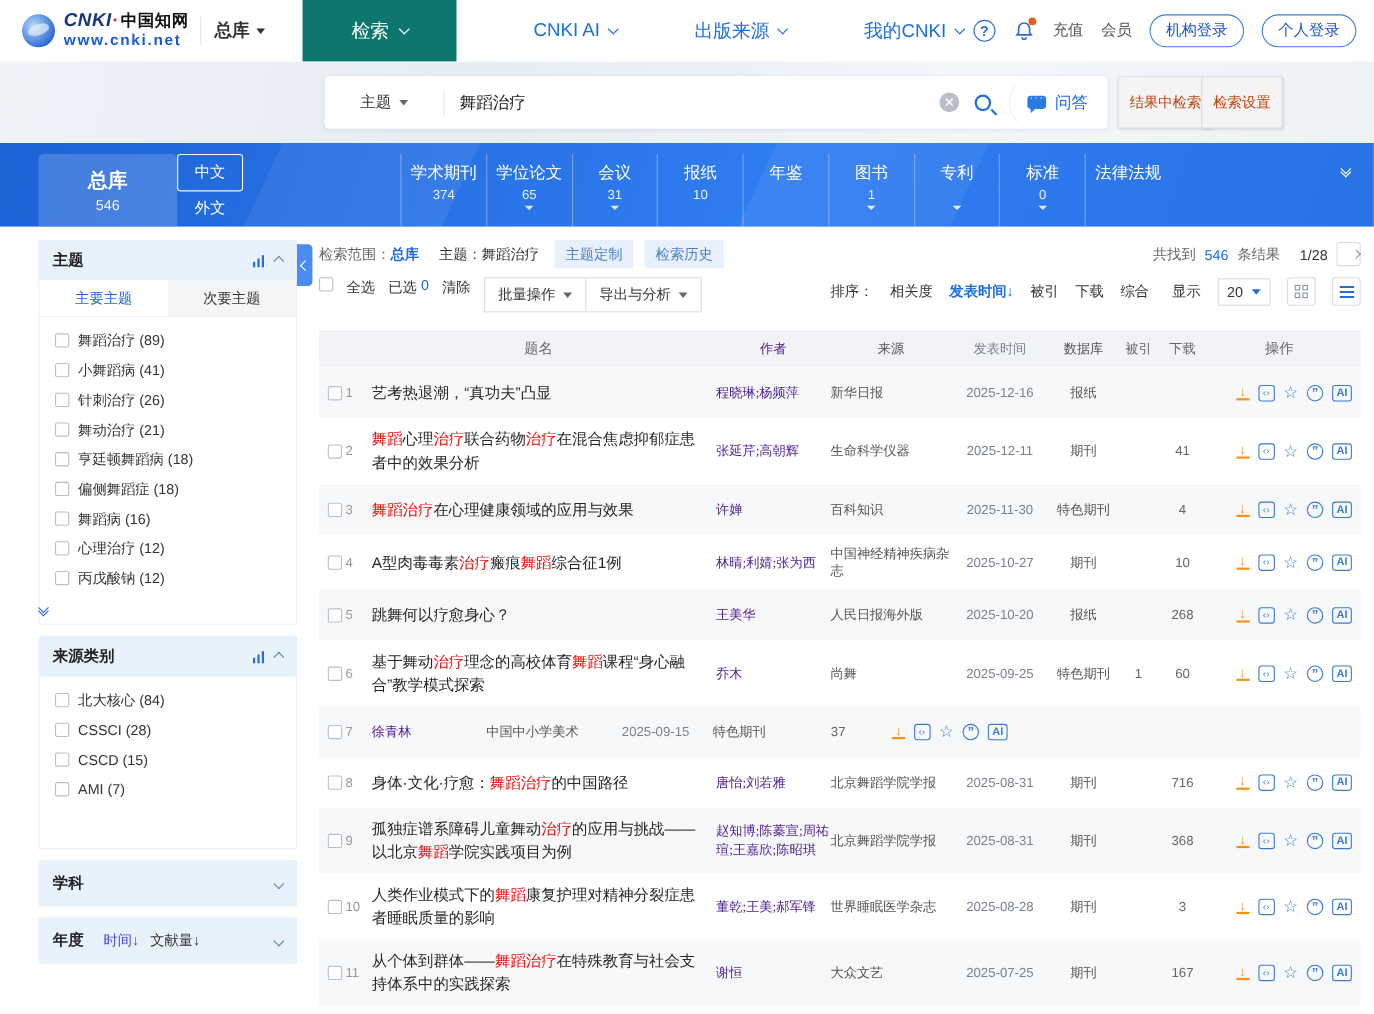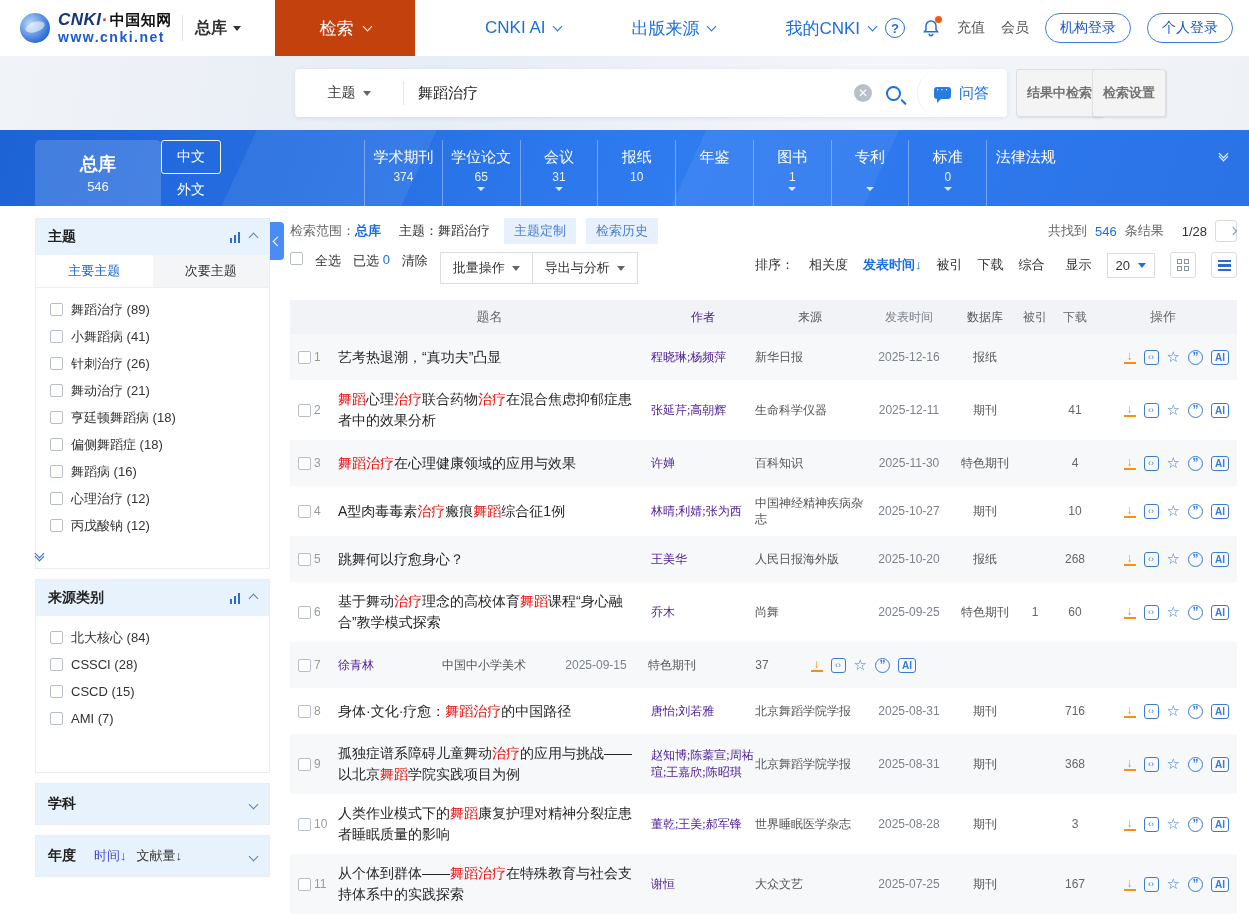--- a/index.html
+++ b/index.html
@@ -24,21 +24,21 @@
   .logo-mark { width:30px; height:30px; border-radius:50%; background:radial-gradient(circle at 35% 35%, #bcd9f7, #2f6fd8 70%, #123f8f); position:relative; flex:none; }
   .logo-mark::after { content:""; position:absolute; left:5px; top:9px; width:20px; height:10px; border-radius:50%; background:rgba(255,255,255,.55); transform:rotate(-18deg); }
   .logo-text { line-height:1.05; }
   .logo-line1 { font-size:17px; font-weight:bold; color:#17367e; font-style:italic; letter-spacing:.5px; white-space:nowrap; }
   .logo-line1 .cn { font-style:normal; color:#111; font-family:"Liberation Serif","DejaVu Serif",serif; font-size:15px; margin-left:2px; }
   .logo-line1 .dot { color:#e03022; }
   .logo-line2 { font-size:14px; font-weight:bold; color:#1a5bd0; letter-spacing:1.5px; }
   .top-sep { width:1px; height:26px; background:#dfe3ea; margin:0 12px 0 2px; }
   .zongku { display:flex; align-items:center; gap:6px; font-size:16px; font-weight:bold; color:#333; margin-right:26px; cursor:pointer; }
   .zongku .tri { color:#333; }
-  .tab-search { width:140px; height:56px; background:#c2410c; color:#fff; display:flex; align-items:center; justify-content:center; gap:10px; font-size:17px; cursor:pointer; flex:none; margin-left:8px; }
+  .tab-search { width:140px; height:56px; background:#0f766e; color:#fff; display:flex; align-items:center; justify-content:center; gap:10px; font-size:17px; cursor:pointer; flex:none; margin-left:8px; }
   .tab-search .chev { color:#fff; margin-top:-3px; }
   .topnav-item { display:flex; align-items:center; gap:9px; color:#1a6ee0; font-size:17px; margin-left:70px; cursor:pointer; }
   .topnav-item .chev { margin-top:-3px; }
   .top-right { margin-left:auto; display:flex; align-items:center; gap:16px; padding-right:16px; }
   .help-icon { width:20px; height:20px; border:1.7px solid #2a6cd5; border-radius:50%; color:#2a6cd5; font-weight:bold; font-size:13px; display:flex; align-items:center; justify-content:center; cursor:pointer; }
   .bell-wrap { position:relative; cursor:pointer; display:flex; }
   .bell-dot { position:absolute; right:-1px; top:-2px; width:7px; height:7px; border-radius:50%; background:#f25a12; }
   .minor-link { font-size:14px; color:#555; cursor:pointer; }
   .btn-outline { border:1px solid #3b7de0; border-radius:16px; color:#1a56c4; background:#fff; font-size:14px; padding:5px 14px; cursor:pointer; white-space:nowrap; }
 
@@ -50,21 +50,21 @@
   .vline { width:1px; height:24px; background:#e2e5ea; }
   .query-input { flex:1; border:none; outline:none; font-size:15px; color:#222; padding:0 14px; font-family:inherit; background:transparent; }
   .clear-btn { width:18px; height:18px; border-radius:50%; background:#b9bfc9; color:#fff; font-size:12px; line-height:18px; text-align:center; cursor:pointer; flex:none; margin-right:14px; }
   .mag { width:15px; height:15px; border:2.2px solid #1a6ee0; border-radius:50%; position:relative; flex:none; margin-right:16px; cursor:pointer; }
   .mag::after { content:""; position:absolute; left:12px; top:13px; width:7px; height:2.2px; background:#1a6ee0; transform:rotate(45deg); border-radius:2px; }
   .qa { display:flex; align-items:center; gap:8px; padding:0 18px 0 16px; height:100%; border-left:1px solid #eceff3; cursor:pointer;border-radius:24px; }
   .qa-bubble { width:17px; height:12px; background:#2a7be0; border-radius:3px; position:relative; flex:none; }
   .qa-bubble::before { content:""; position:absolute; left:3px; bottom:-4px; border:4px solid transparent; border-top-color:#2a7be0; border-left-color:#2a7be0; }
   .qa-bubble::after { content:"···"; position:absolute; left:2px; top:-3px; color:#fff; font-size:10px; letter-spacing:1px; }
   .qa-label { color:#1a6ee0; font-size:15px; }
-  .btn-gray { position:absolute; top:13px; height:48px; background:#f4f4f5; border:1px solid #dcdee2; border-radius:3px; font-size:13px; color:#737373; padding:12px 10px; cursor:pointer; box-shadow:1px 1px 2px rgba(0,0,0,.10); display:flex; align-items:center;font-weight:bold; }
+  .btn-gray { position:absolute; top:13px; height:48px; background:#f4f4f5; border:1px solid #dcdee2; border-radius:3px; font-size:13px; color:#c2410c; padding:12px 10px; cursor:pointer; box-shadow:1px 1px 2px rgba(0,0,0,.10); display:flex; align-items:center; }
   .btn-sir { left:1016px; }
   .btn-settings { left:1092px; }
 
   
   .dbbar { height:76px; background:linear-gradient(110deg,#1d63d6 0%,#2f7cf0 55%,#2a73e7 100%); position:relative; color:#fff; overflow:hidden; }
   .dbbar::before { content:""; position:absolute; inset:0; background:
       linear-gradient(115deg, transparent 20%, rgba(255,255,255,.07) 20%, rgba(255,255,255,.07) 34%, transparent 34%, transparent 55%, rgba(255,255,255,.06) 55%, rgba(255,255,255,.06) 70%, transparent 70%); }
   .main-tab { position:absolute; left:35px; top:10px; width:126px; height:66px; background:rgba(255,255,255,.17); border-radius:5px 5px 0 0; display:flex; flex-direction:column; align-items:center; justify-content:center; gap:3px; cursor:pointer; }
   .main-tab .t { font-size:18px; font-weight:bold; }
   .main-tab .c { font-size:13px; opacity:.92; }

